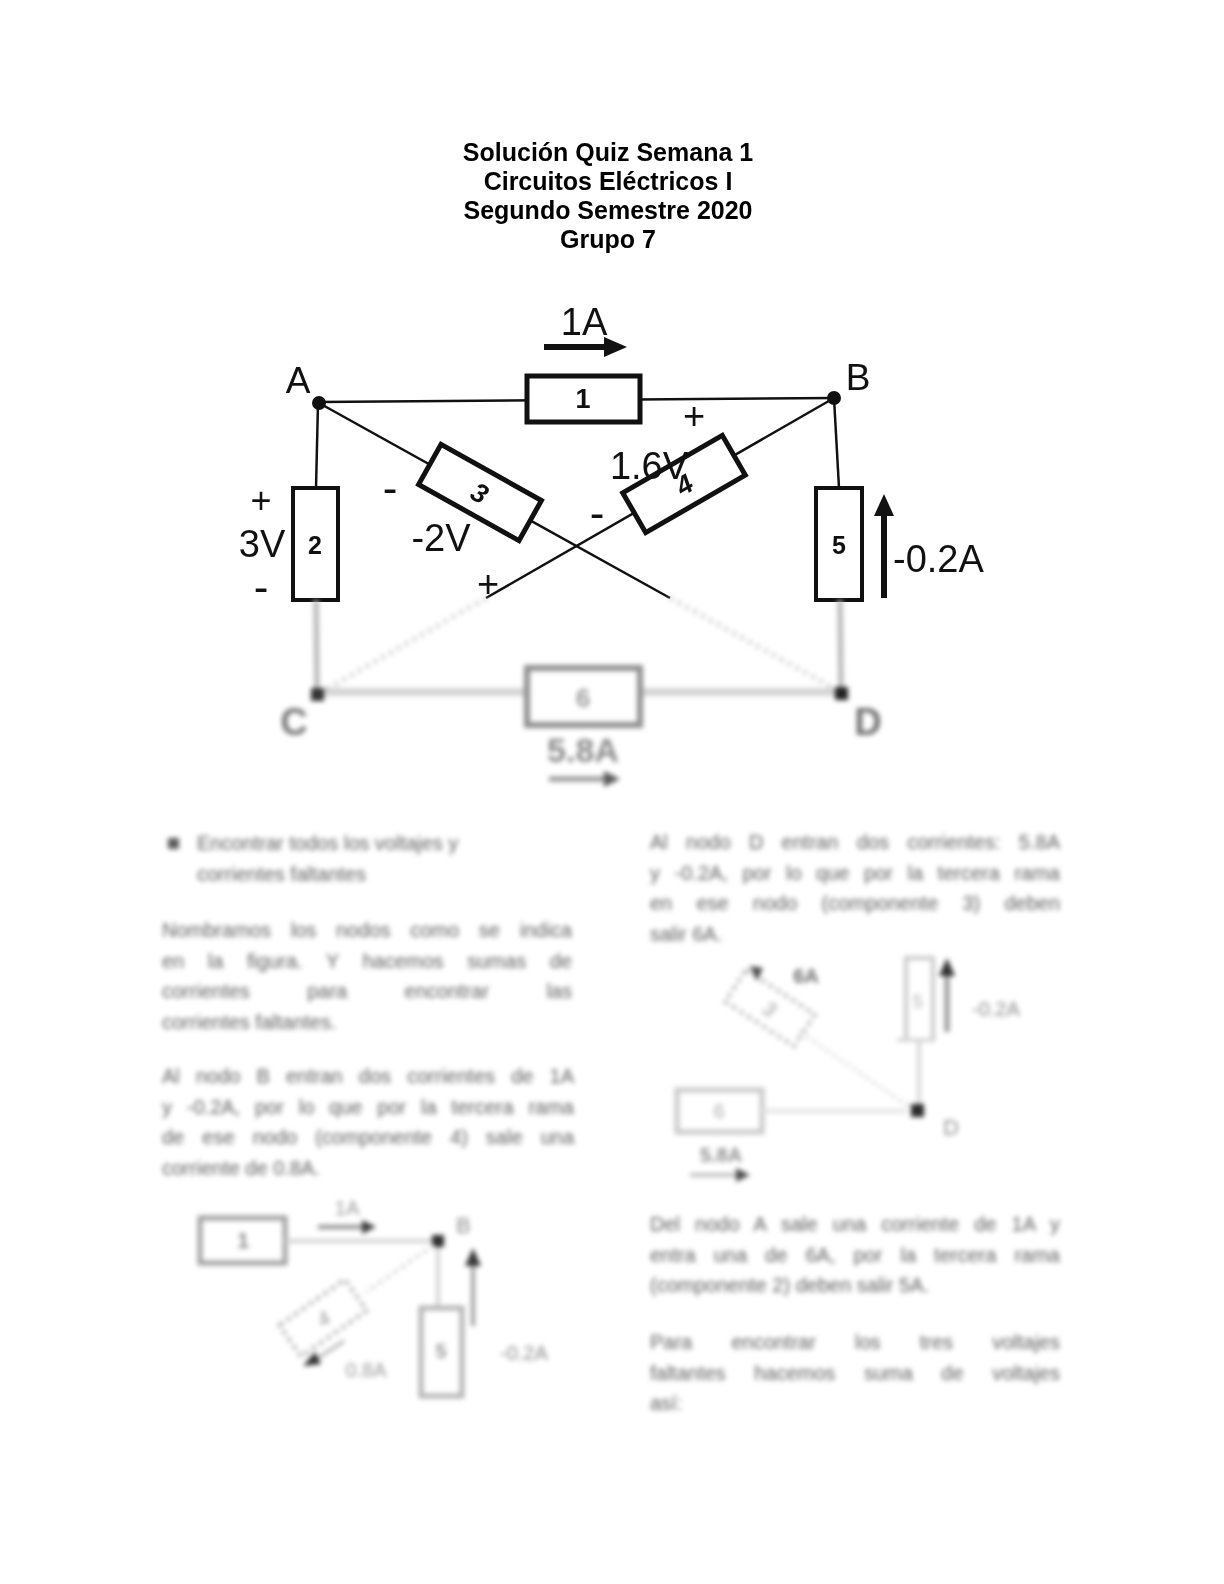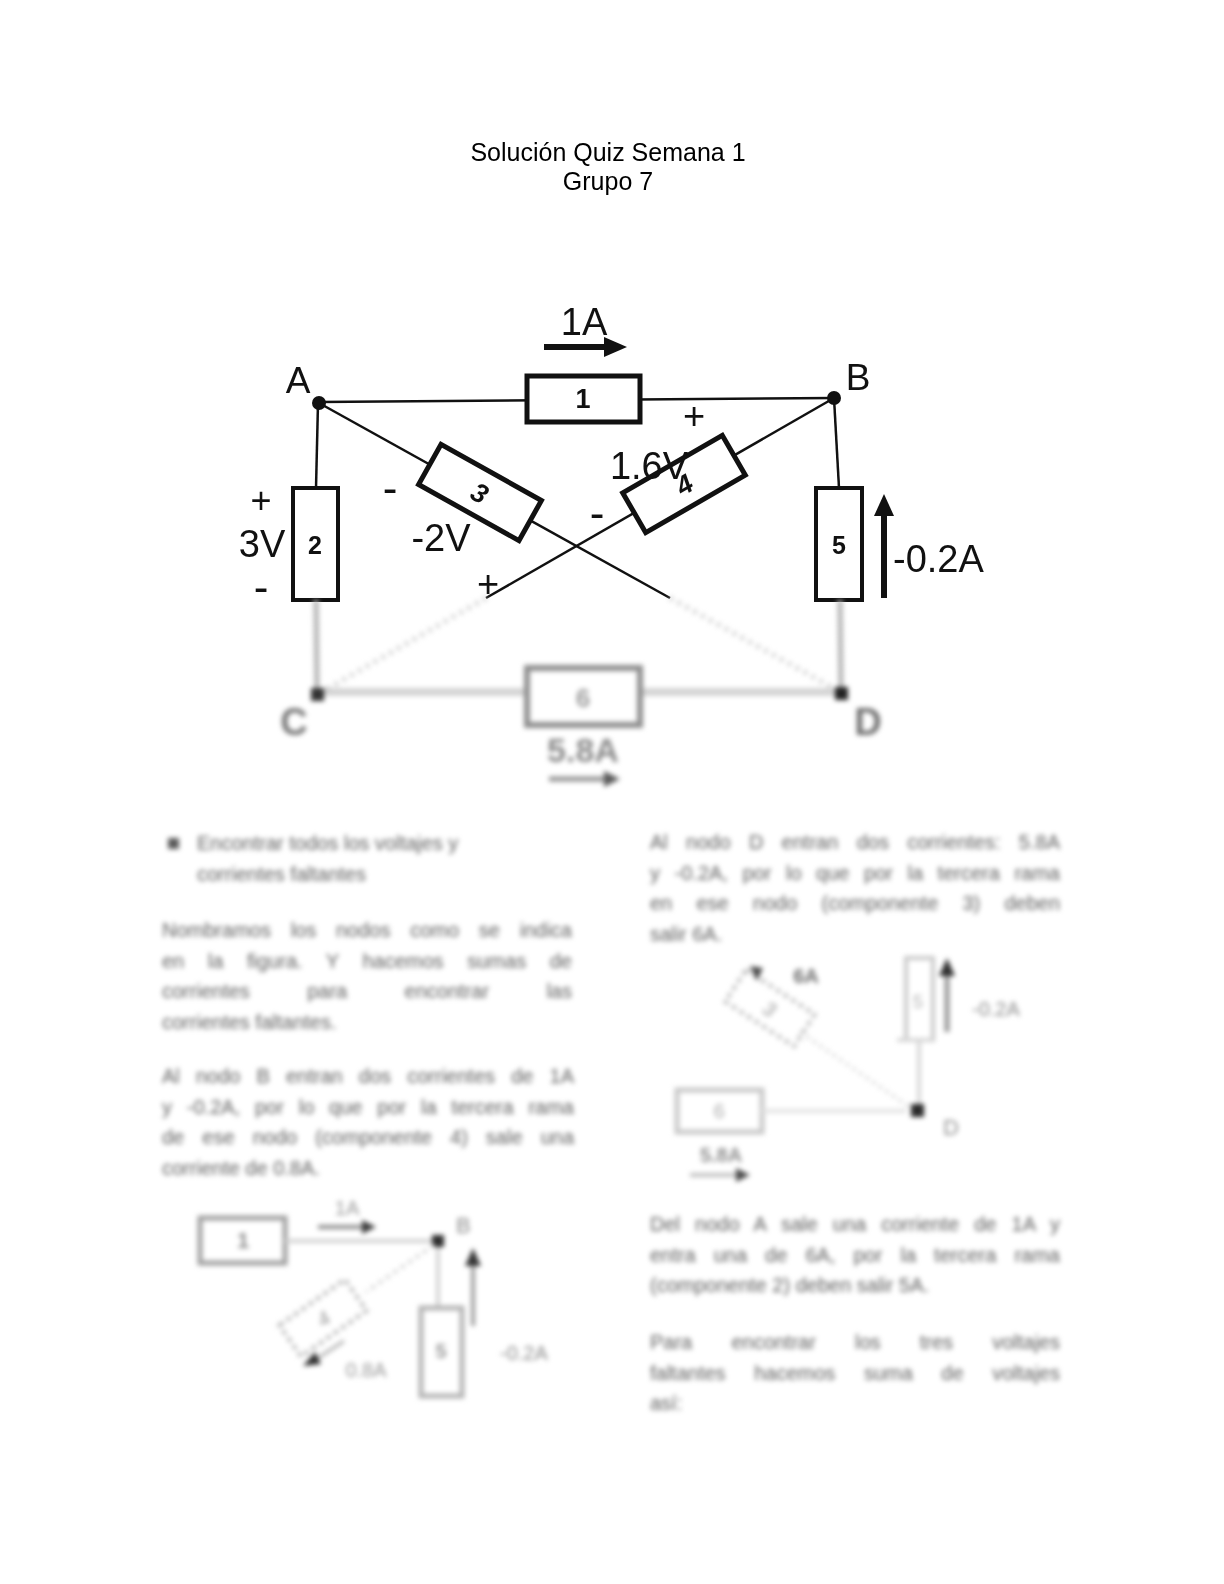--- a/index.html
+++ b/index.html
@@ -2,21 +2,21 @@
 <html><head>
 <meta charset="utf-8">
 <style>
   html,body { margin:0; padding:0; background:#ffffff; }
   .page {
     position:relative; width:1224px; height:1584px; background:#ffffff;
     font-family:"Liberation Sans", sans-serif; overflow:hidden;
   }
   .title-block {
     position:absolute; top:138px; left:0; width:1216px; text-align:center;
-    font-weight:normal; font-size:25px; line-height:29px; color:#000;
+    font-weight:bold; font-size:25px; line-height:29px; color:#000;
   }
   svg text { font-family:"Liberation Sans", sans-serif; }
   .soft { filter: blur(2.8px); }
   .txt-col {
     position:absolute; font-size:20px; line-height:30.5px; color:#5f5f5f;
     filter: blur(2.7px);
   }
   .just  { text-align:justify; text-align-last:justify; }
   .lastl { text-align:left; }
   .bullet-row { display:flex; }
@@ -25,20 +25,22 @@
     margin-right:18px; flex:0 0 auto;
   }
 </style>
 </head>
 <body>
 
 <div class="page">
 
   <div class="title-block">
     <div>Solución Quiz Semana 1</div>
+    <div>Circuitos Eléctricos I</div>
+    <div>Segundo Semestre 2020</div>
     <div>Grupo 7</div>
   </div>
 
   <svg style="position:absolute; left:0; top:280px;" width="1224" height="520" viewBox="0 280 1224 520" xmlns="http://www.w3.org/2000/svg">
 
     <line x1="319" y1="402" x2="834" y2="398" stroke="#111" stroke-width="2.5"></line>
     <line x1="319" y1="403" x2="670" y2="598" stroke="#111" stroke-width="2.5"></line>
     <line x1="834" y1="398" x2="486" y2="598" stroke="#111" stroke-width="2.5"></line>
     <line x1="318" y1="403" x2="316" y2="488" stroke="#111" stroke-width="2.5"></line>
     <line x1="834" y1="398" x2="839" y2="488" stroke="#111" stroke-width="2.5"></line>

